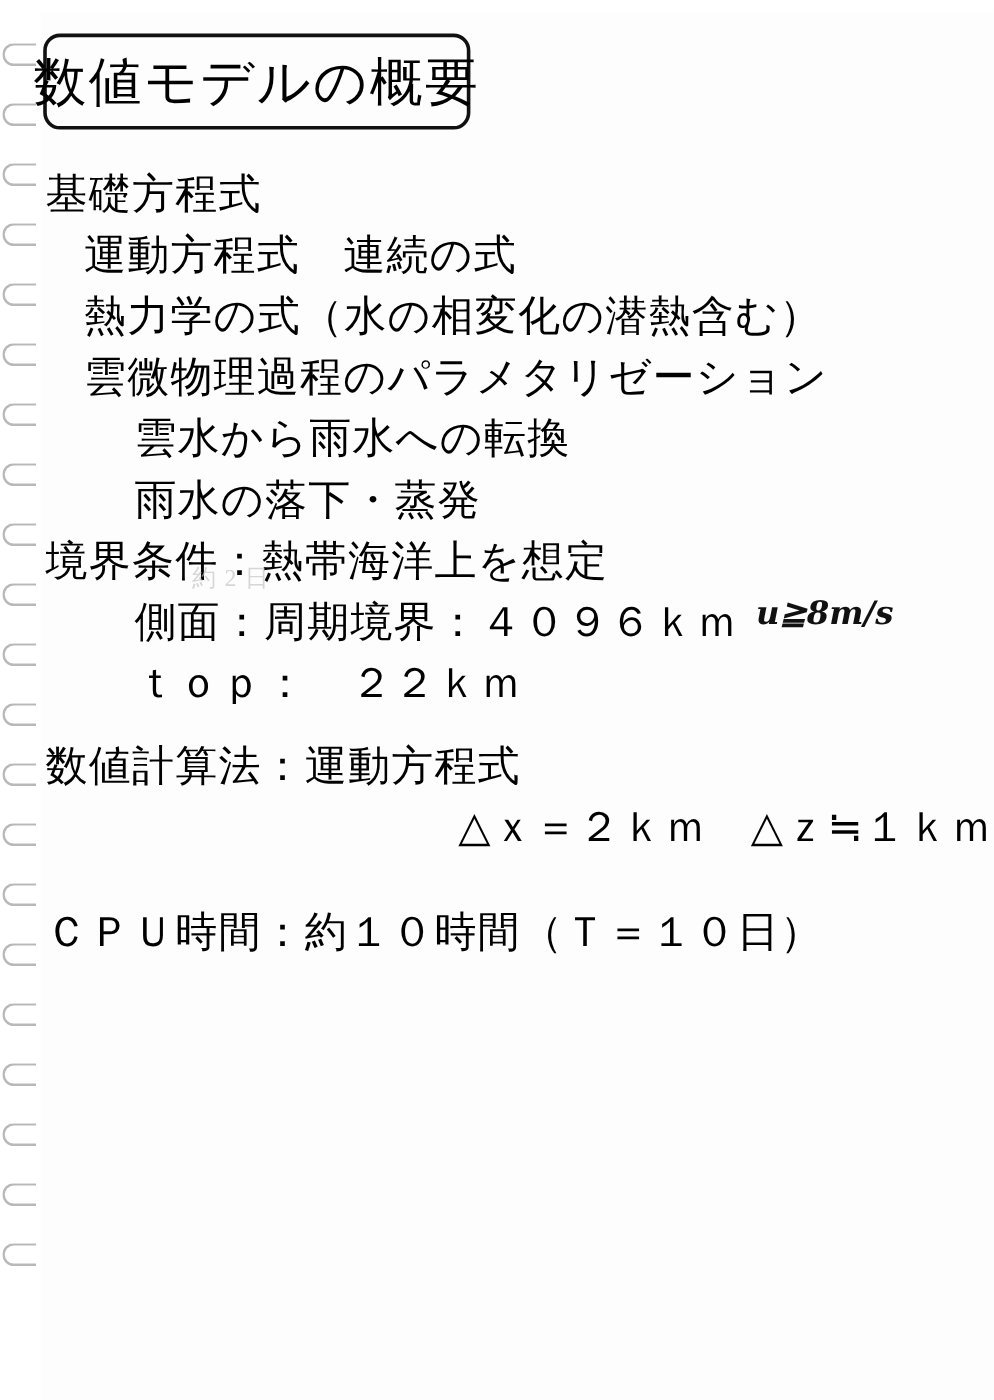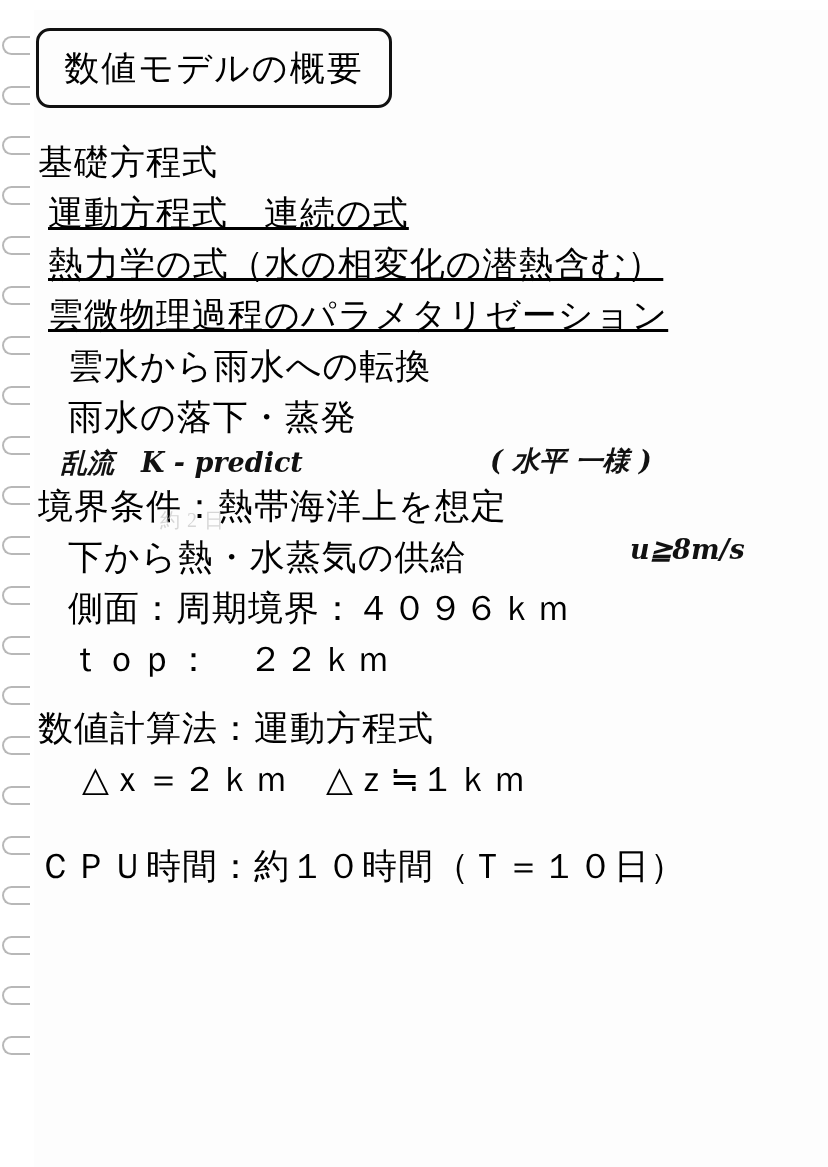--- a/index.html
+++ b/index.html
@@ -57,21 +57,21 @@
     width: 356px;
     height: 80px;
     border: 3px solid #111;
     border-radius: 14px;
     box-sizing: border-box;
     display: flex;
     align-items: center;
     justify-content: center;
   }
   .title-text {
-    font-size: 35px;
+    font-size: 44px;
     letter-spacing: 2px;
     font-weight: 500;
     white-space: nowrap;
   }
 
   
   .body {
     position: absolute;
     left: 0;
     top: 145px;
@@ -79,23 +79,23 @@
   }
   .line {
     white-space: nowrap;
     font-size: 35px;
     line-height: 1.0;
     letter-spacing: 1px;
     margin-bottom: 16px;
     position: relative;
   }
   .ind0 { padding-left: 38px; }
-  .ind1 { padding-left: 48px; text-decoration: underline; }
-  .ind2 { padding-left: 68px; }
-  .ind3 { padding-left: 82px; }
+  .ind1 { padding-left: 70px; }
+  .ind2 { padding-left: 112px; }
+  .ind3 { padding-left: 82px; text-align: right; }
 
   
   .hand {
     font-family: "DejaVu Serif", "Liberation Serif", serif;
     font-style: italic;
     font-weight: bold;
     font-size: 27px;
     letter-spacing: 0px;
     color: #111;
     position: absolute;
@@ -155,30 +155,25 @@
     <div class="line ind0">基礎方程式</div>
     <div class="line ind1">運動方程式　連続の式</div>
     <div class="line ind1">熱力学の式（水の相変化の潜熱含む）</div>
     <div class="line ind1">雲微物理過程のパラメタリゼーション</div>
     <div class="line ind2">
       
       <span>雲水から雨水への転換</span>
     </div>
     <div class="line ind2">雨水の落下・蒸発</div>
 
-    <div class="hand-row">
-      <span class="hand" style="left:60px; top:-6px;">乱流　K - predict</span>
-      <span class="hand" style="left:490px; top:-8px;">( 水平 一様 )</span>
-    </div>
 
     <div class="line ind0">境界条件：熱帯海洋上を想定</div>
 
     <div class="line ind2">
       <span class="smudge2" style="left:160px; top:-30px;">約 2 日</span>
-      <span>下から熱・水蒸気の供給</span>
       <span class="hand" style="left:630px; top:-4px;">u≧8m/s</span>
     </div>
 
     <div class="line ind2">側面：周期境界：４０９６ｋｍ</div>
     <div class="line ind2">ｔｏｐ：　２２ｋｍ</div>
 
     <div class="gap"></div>
 
     <div class="line ind0">数値計算法：運動方程式</div>
     <div class="line ind3">△ｘ＝２ｋｍ　△ｚ≒１ｋｍ</div>

